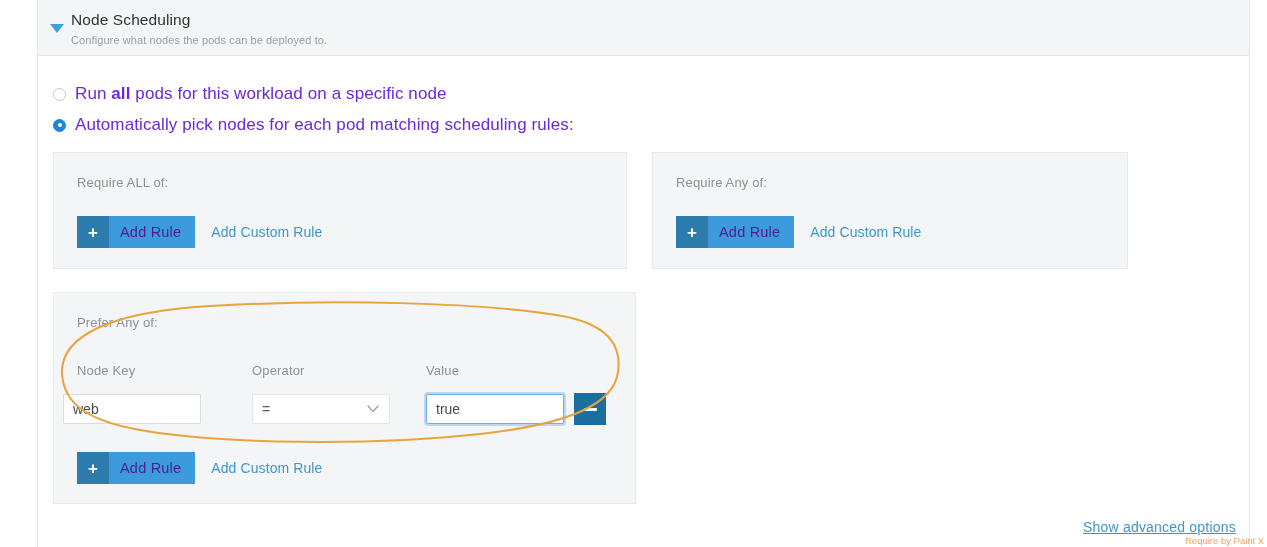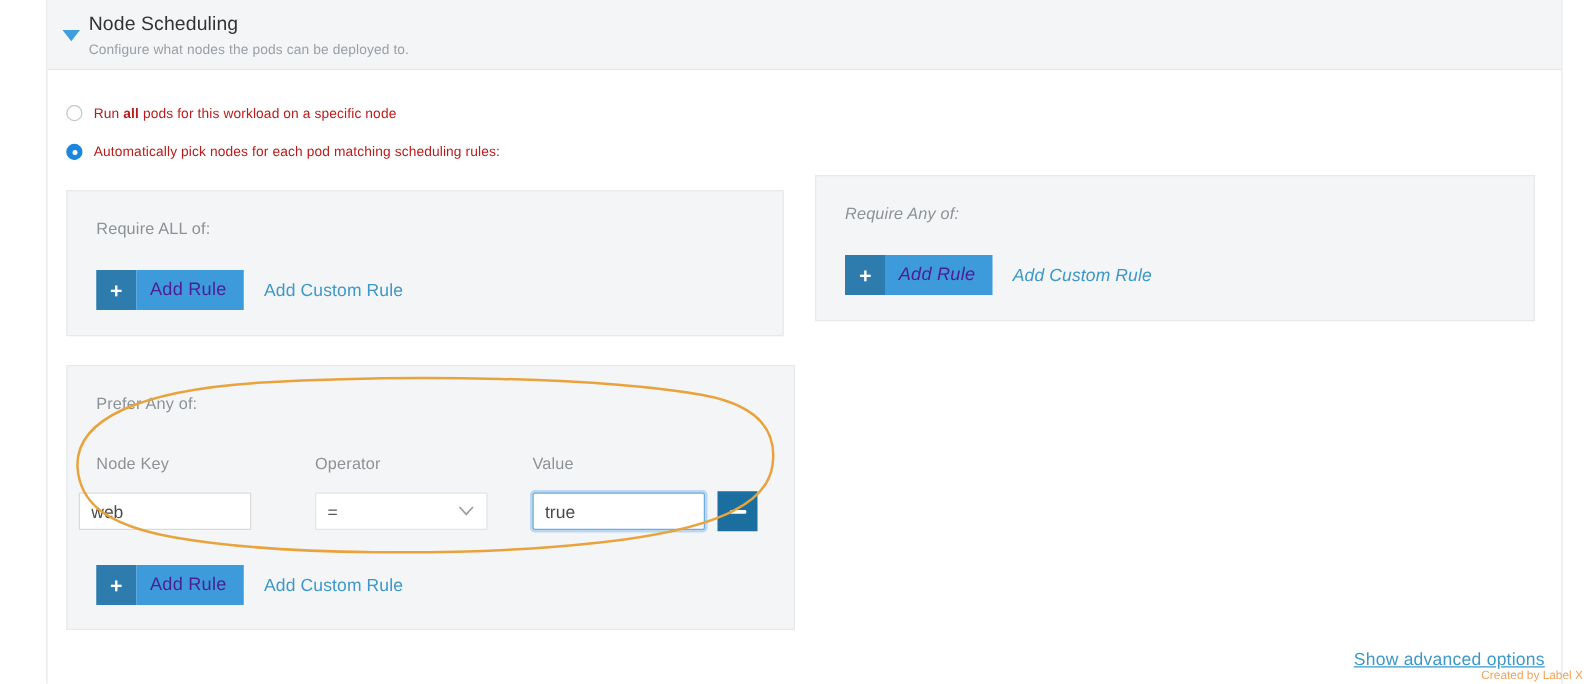--- a/index.html
+++ b/index.html
@@ -95,35 +95,35 @@
   }
   .radio.on::after {
     content: "";
     position: absolute;
     left: 3.5px; top: 3.5px;
     width: 4px; height: 4px;
     border-radius: 50%;
     background: #ffffff;
   }
   .radio-label {
-    font-size: 11px;
-    color: #b91c1c;
+    font-size: 17px;
+    color: #6d28d9;
     letter-spacing: .1px;
   }
   .radio-label b { font-weight: 700; }
 
   
   .panel {
     position: absolute;
     background: #f4f5f6;
     border: 1px solid #e7e9eb;
     box-sizing: border-box;
   }
   .panel.p-all    { left: 53px;  top: 152px; width: 574px; height: 117px; }
-  .panel.p-any    { left: 652px; top: 140px; width: 576px; height: 117px; font-style: italic; }
+  .panel.p-any    { left: 652px; top: 152px; width: 476px; height: 117px; }
   .panel.p-prefer { left: 53px;  top: 292px; width: 583px; height: 212px; }
 
   .panel-label {
     position: absolute;
     left: 23px; top: 22px;
     font-size: 13px;
     color: #8d9297;
     letter-spacing: .15px;
     white-space: nowrap;
   }
@@ -354,15 +354,15 @@
     <path d="M 12 78
              C 10 40, 60 16, 160 10
              C 280 3, 430 6, 512 20
              C 556 28, 572 48, 568 76
              C 564 108, 520 128, 430 138
              C 320 150, 170 148, 90 134
              C 34 124, 14 106, 12 78 Z" fill="none" stroke="#e8a33d" stroke-width="2" stroke-linecap="round" stroke-linejoin="round"></path>
   </svg>
 
   <div class="show-adv">Show advanced options</div>
-  <div class="watermark">Created by Label X</div>
+  <div class="watermark">Require by Paint X</div>
 
 </div>
 
 </body></html>

